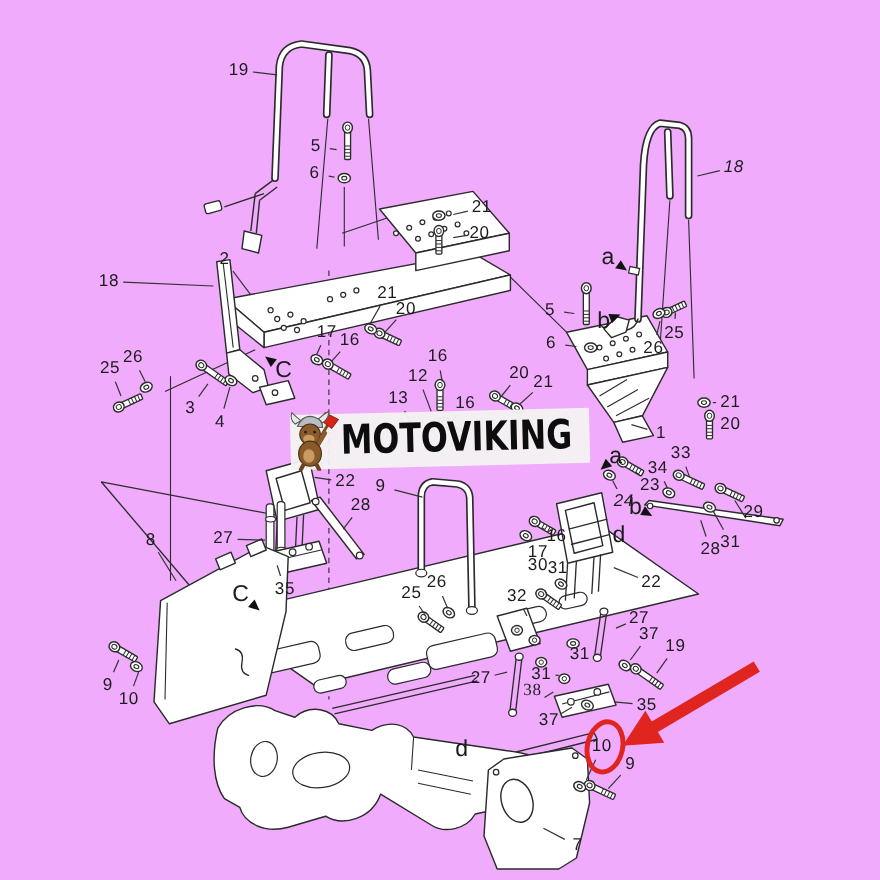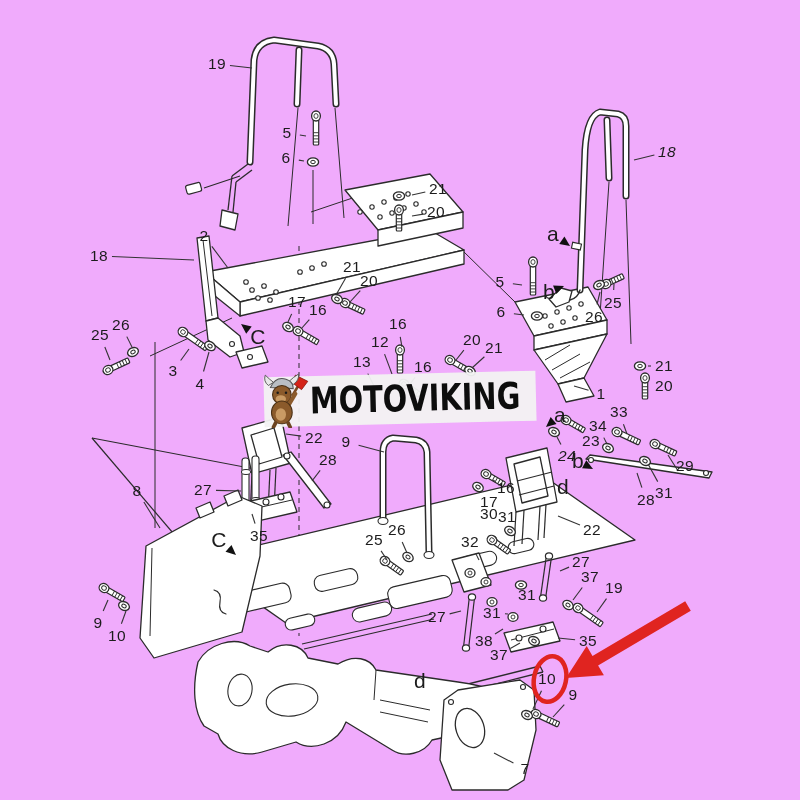--- a/index.html
+++ b/index.html
@@ -592,21 +592,21 @@
       <div class="plbl" style="left: 374px; top: 540px;">25</div>
       <div class="plbl" style="left: 470px; top: 542px;">32</div>
       <div class="plbl" style="left: 581px; top: 562px;">27</div>
       <div class="plbl" style="left: 590px; top: 577px;">37</div>
       <div class="plbl" style="left: 614px; top: 588px;">19</div>
       <div class="plbl" style="left: 527px; top: 595px;">31</div>
       <div class="plbl" style="left: 492px; top: 613px;">31</div>
       <div class="plbl" style="left: 437px; top: 617px;">27</div>
       <div class="plbl" style="left: 98px; top: 623px;">9</div>
       <div class="plbl" style="left: 117px; top: 636px;">10</div>
-      <div class="plbl" style="left: 484px; top: 641px;">38</div>
+      <div class="plbl" style="left: 484px; top: 628px; font-family: Liberation Serif, serif;">38</div>
       <div class="plbl" style="left: 588px; top: 641px;">35</div>
       <div class="plbl" style="left: 499px; top: 655px;">37</div>
       <div class="plbl highlight" style="left: 547px; top: 679px;">10</div>
       <div class="plbl letter" style="left: 420px; top: 681px;">d</div>
       <div class="plbl" style="left: 573px; top: 695px;">9</div>
       <div class="plbl" style="left: 525px; top: 769px;">7</div>
     </div>
 
   <div class="wband">
     <div class="wtext">MOTOVIKING</div>

